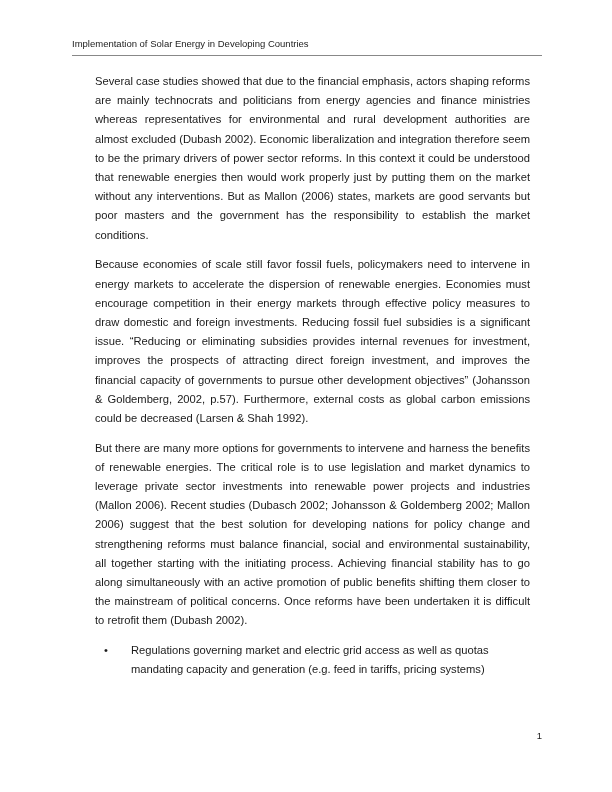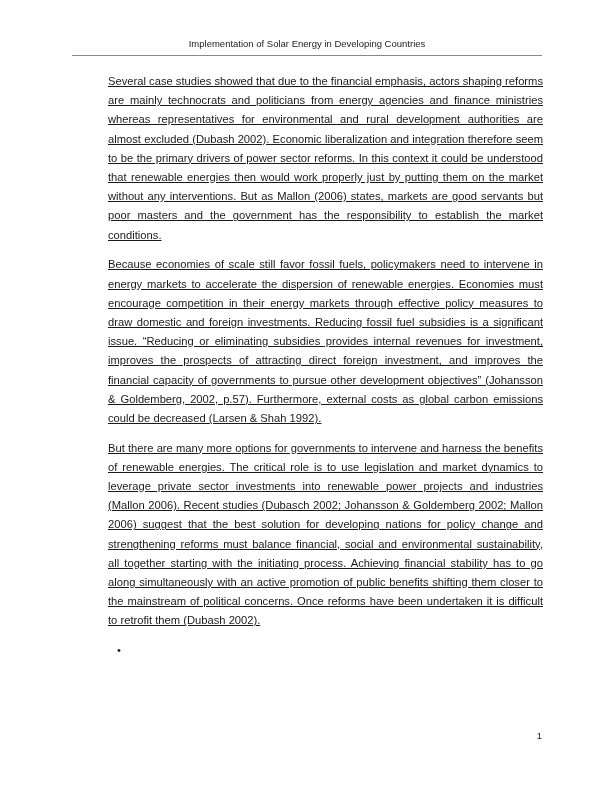--- a/index.html
+++ b/index.html
@@ -1,35 +1,36 @@
 <!DOCTYPE html>
 <html><head>
 <meta charset="utf-8">
 <style>
   html, body { margin: 0; padding: 0; background: #ffffff; }
   body { width: 612px; height: 792px; position: relative; overflow: hidden; font-family: "Liberation Sans", sans-serif; color: #1a1a1a; }
-  .header { position: absolute; left: 72px; top: 38px; width: 470px; text-align: center; font-size: 9.5px; color: #222; }
+  .header { position: absolute; left: 72px; top: 38px; width: 470px; text-align: left; font-size: 9.5px; color: #222; }
   .header-rule { position: absolute; left: 72px; top: 55px; width: 470px; height: 0; border-top: 1px solid #888; }
-  .body { position: absolute; left: 108px; top: 72px; width: 435px; font-size: 11.2px; line-height: 19.2px; text-align: justify; text-decoration: underline; }
+  .body { position: absolute; left: 95px; top: 72px; width: 435px; font-size: 11.2px; line-height: 19.2px; text-align: justify; }
   .body p { margin: 0 0 10.5px 0; }
   .bullets { list-style: none; margin: 6px 0 0 0; padding: 0; }
   .bullets li { position: relative; padding-left: 36px; text-align: left; }
   .bullets li .dot { position: absolute; left: 9px; top: 0; }
   .page-number { position: absolute; left: 520px; top: 730px; width: 22px; text-align: right; font-size: 9.5px; color: #222; }
 </style>
 </head>
 <body>
 
 <div class="header">Implementation of Solar Energy in Developing Countries</div>
 <div class="header-rule"></div>
 
 <div class="body">
   <p>Several case studies showed that due to the financial emphasis, actors shaping reforms are mainly technocrats and politicians from energy agencies and finance ministries whereas representatives for environmental and rural development authorities are almost excluded (Dubash 2002). Economic liberalization and integration therefore seem to be the primary drivers of power sector reforms. In this context it could be understood that renewable energies then would work properly just by putting them on the market without any interventions. But as Mallon (2006) states, markets are good servants but poor masters and the government has the responsibility to establish the market conditions.</p>
   <p>Because economies of scale still favor fossil fuels, policymakers need to intervene in energy markets to accelerate the dispersion of renewable energies. Economies must encourage competition in their energy markets through effective policy measures to draw domestic and foreign investments. Reducing fossil fuel subsidies is a significant issue. “Reducing or eliminating subsidies provides internal revenues for investment, improves the prospects of attracting direct foreign investment, and improves the financial capacity of governments to pursue other development objectives” (Johansson &amp; Goldemberg, 2002, p.57). Furthermore, external costs as global carbon emissions could be decreased (Larsen &amp; Shah 1992).</p>
   <p>But there are many more options for governments to intervene and harness the benefits of renewable energies. The critical role is to use legislation and market dynamics to leverage private sector investments into renewable power projects and industries (Mallon 2006). Recent studies (Dubasch 2002; Johansson &amp; Goldemberg 2002; Mallon 2006) suggest that the best solution for developing nations for policy change and strengthening reforms must balance financial, social and environmental sustainability, all together starting with the initiating process. Achieving financial stability has to go along simultaneously with an active promotion of public benefits shifting them closer to the mainstream of political concerns. Once reforms have been undertaken it is difficult to retrofit them (Dubash 2002).</p>
   <ul class="bullets">
     <li>
       <span class="dot">•</span>
+      <span>Regulations governing market and electric grid access as well as quotas mandating capacity and generation (e.g. feed in tariffs, pricing systems)</span>
     </li>
   </ul>
 </div>
 
 <div class="page-number">1</div>
 
 </body></html>

